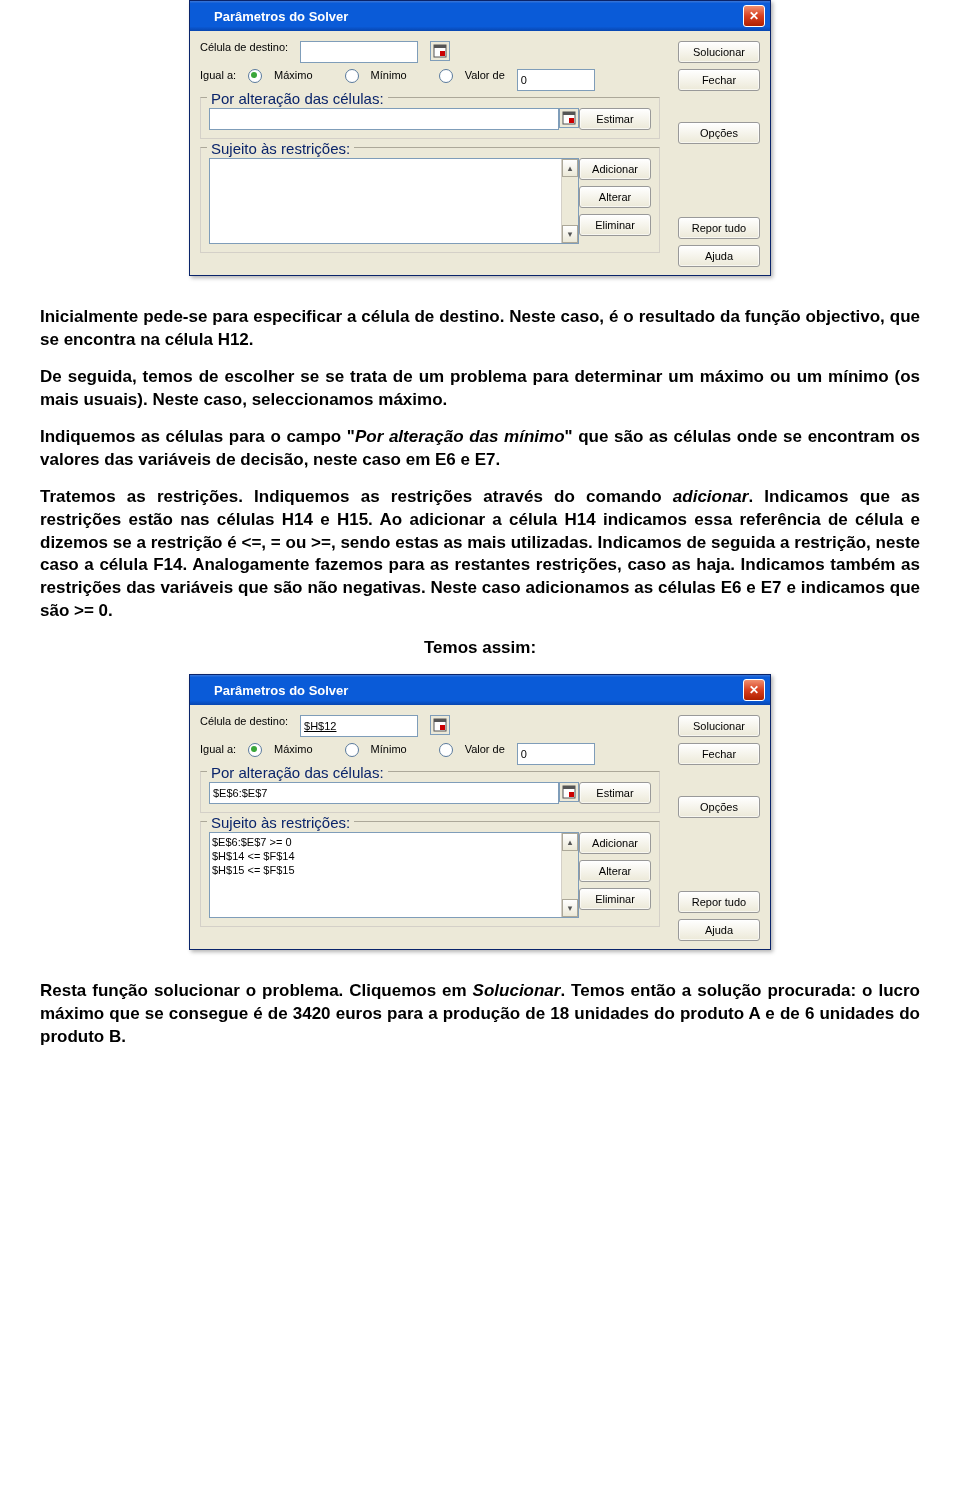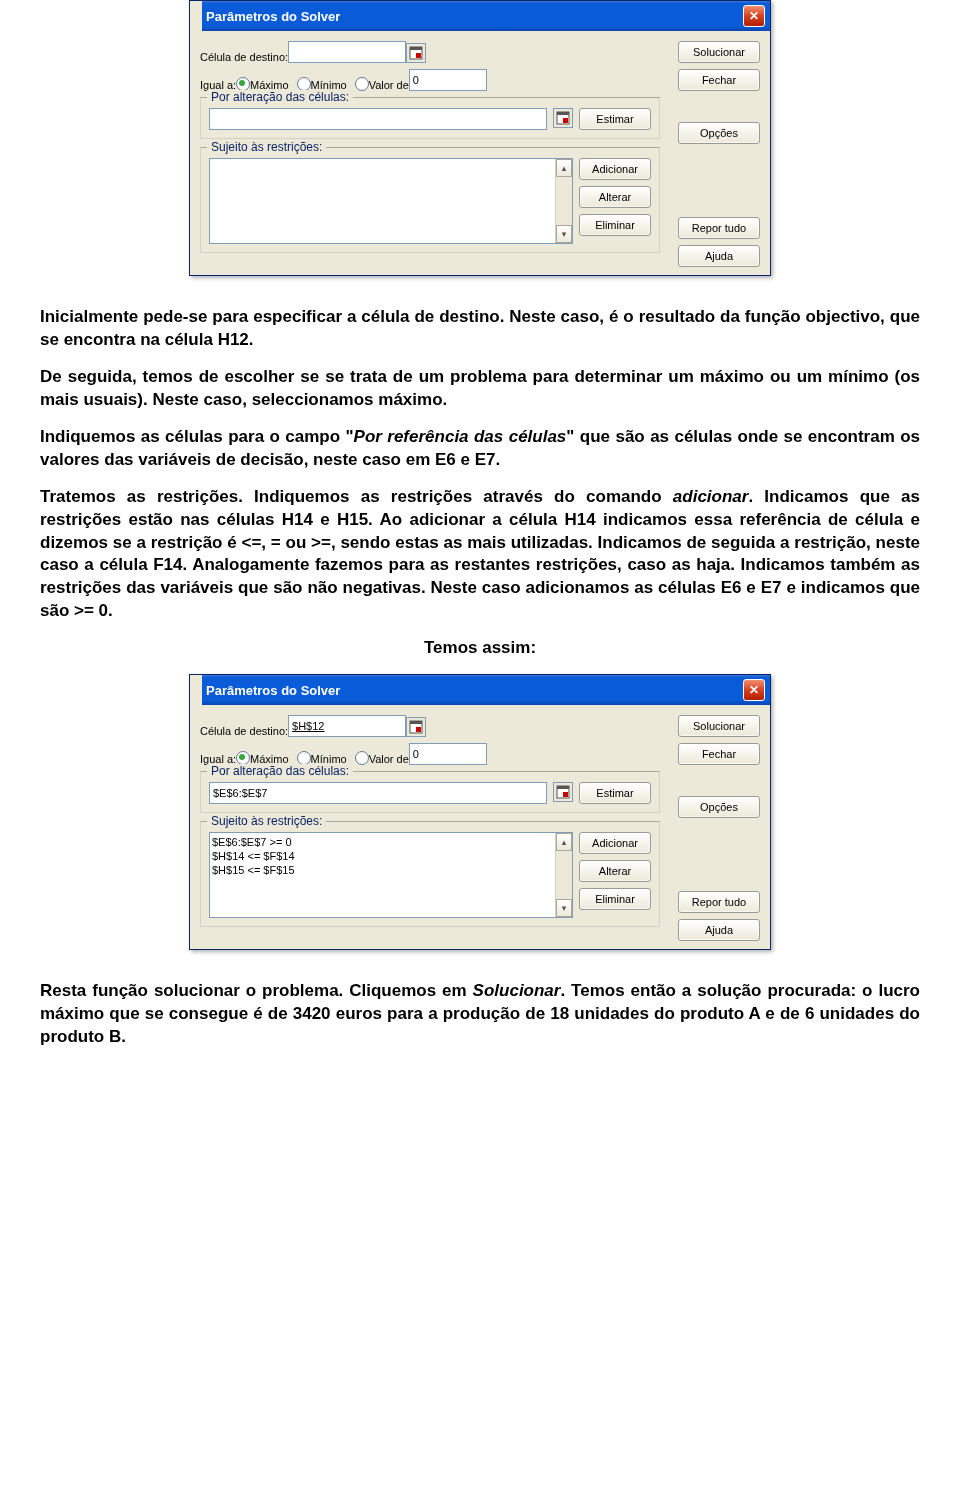--- a/index.html
+++ b/index.html
@@ -17,26 +17,25 @@
     margin: 0 auto 30px auto;
     border: 1px solid #0a246a;
     background: #ece9d8;
     box-shadow: 2px 2px 4px rgba(0,0,0,0.3);
   }
   .titlebar {
     background: linear-gradient(to bottom, #3b77d8 0%, #0a5bd8 8%, #0a5bd8 85%, #0846b0 100%);
     color: #fff;
     font-weight: bold;
     font-size: 13px;
-    padding: 4px 5px 4px 4px;
+    padding: 4px 5px 4px 24px;
     display: flex;
     align-items: center;
     justify-content: space-between;
     font-family: Tahoma, sans-serif;
-    margin-left: 12px;
   }
   .close-btn {
     width: 20px;
     height: 20px;
     background: linear-gradient(to bottom, #f09070 0%, #d84020 50%, #b02000 100%);
     border: 1px solid #fff;
     border-radius: 3px;
     color: #fff;
     font-weight: bold;
     font-size: 12px;
@@ -47,23 +46,23 @@
   }
   .dialog-body {
     padding: 10px 10px 14px 10px;
     font-family: Tahoma, sans-serif;
     font-size: 11px;
     color: #000;
     position: relative;
   }
   .row {
     display: flex;
-    align-items: flex-end;
+    align-items: flex-start;
     margin-bottom: 6px;
-    gap: 0;
+    gap: 12px;
   }
   .lbl {
     white-space: nowrap;
   }
   .txt {
     background: #fff;
     border: 1px solid #7f9db9;
     height: 18px;
     padding: 1px 3px;
     font-size: 11px;
@@ -126,21 +125,21 @@
     margin: 4px 100px 8px 0;
     padding: 10px 8px 8px 8px;
     position: relative;
   }
   .fieldset .legend {
     position: absolute;
     top: -8px;
     left: 6px;
     background: #ece9d8;
     padding: 0 4px;
-    font-size: 12px;
+    font-size: 15px;
     color: #0a246a;
   }
   .listbox {
     background: #fff;
     border: 1px solid #7f9db9;
     height: 80px;
     overflow: hidden;
     position: relative;
     font-size: 11px;
     padding: 2px;
@@ -167,21 +166,20 @@
     font-size: 9px;
     color: #555;
   }
   .mid-btns {
     display: flex;
     flex-direction: column;
     gap: 6px;
   }
   .cells-row {
     display: flex;
-    gap: 6px;
     align-items: flex-start;
   }
   .flex1 { flex: 1; }
 
   .body-text {
     font-size: 17px;
     line-height: 1.35;
     text-align: justify;
     margin: 14px 0;
     font-weight: bold;
@@ -269,21 +267,21 @@
           </div>
         </div>
       </div>
     </div>
   </div>
 
   <div class="body-text">
     <p>Inicialmente pede-se para especificar a célula de destino. Neste caso, é o resultado da função objectivo, que se encontra na célula H12.</p>
     <p>De seguida, temos de escolher se se trata de um problema para determinar um máximo ou um mínimo (os mais usuais). Neste caso, seleccionamos máximo.</p>
     <p>
-      <span>Indiquemos as células para o campo "</span><span class="ital">Por referência das células</span><span>" que são as células onde se encontram os valores das variáveis de decisão, neste caso em E6 e E7.</span>
+      <span>Indiquemos as células para o campo "</span><span class="ital">Por alteração das mínimo</span><span>" que são as células onde se encontram os valores das variáveis de decisão, neste caso em E6 e E7.</span>
     </p>
     <p>
       <span>Tratemos as restrições. Indiquemos as restrições através do comando </span><span class="ital">adicionar</span><span>. Indicamos que as restrições estão nas células H14 e H15. Ao adicionar a célula H14 indicamos essa referência de célula e dizemos se a restrição é &lt;=, = ou &gt;=, sendo estas as mais utilizadas. Indicamos de seguida a restrição, neste caso a célula F14. Analogamente fazemos para as restantes restrições, caso as haja. Indicamos também as restrições das variáveis que são não negativas. Neste caso adicionamos as células E6 e E7 e indicamos que são &gt;= 0.</span>
     </p>
     <p style="text-align:center">Temos assim:</p>
   </div>
 
   <div class="dialog">
     <div class="titlebar">
       <span>Parâmetros do Solver</span>

